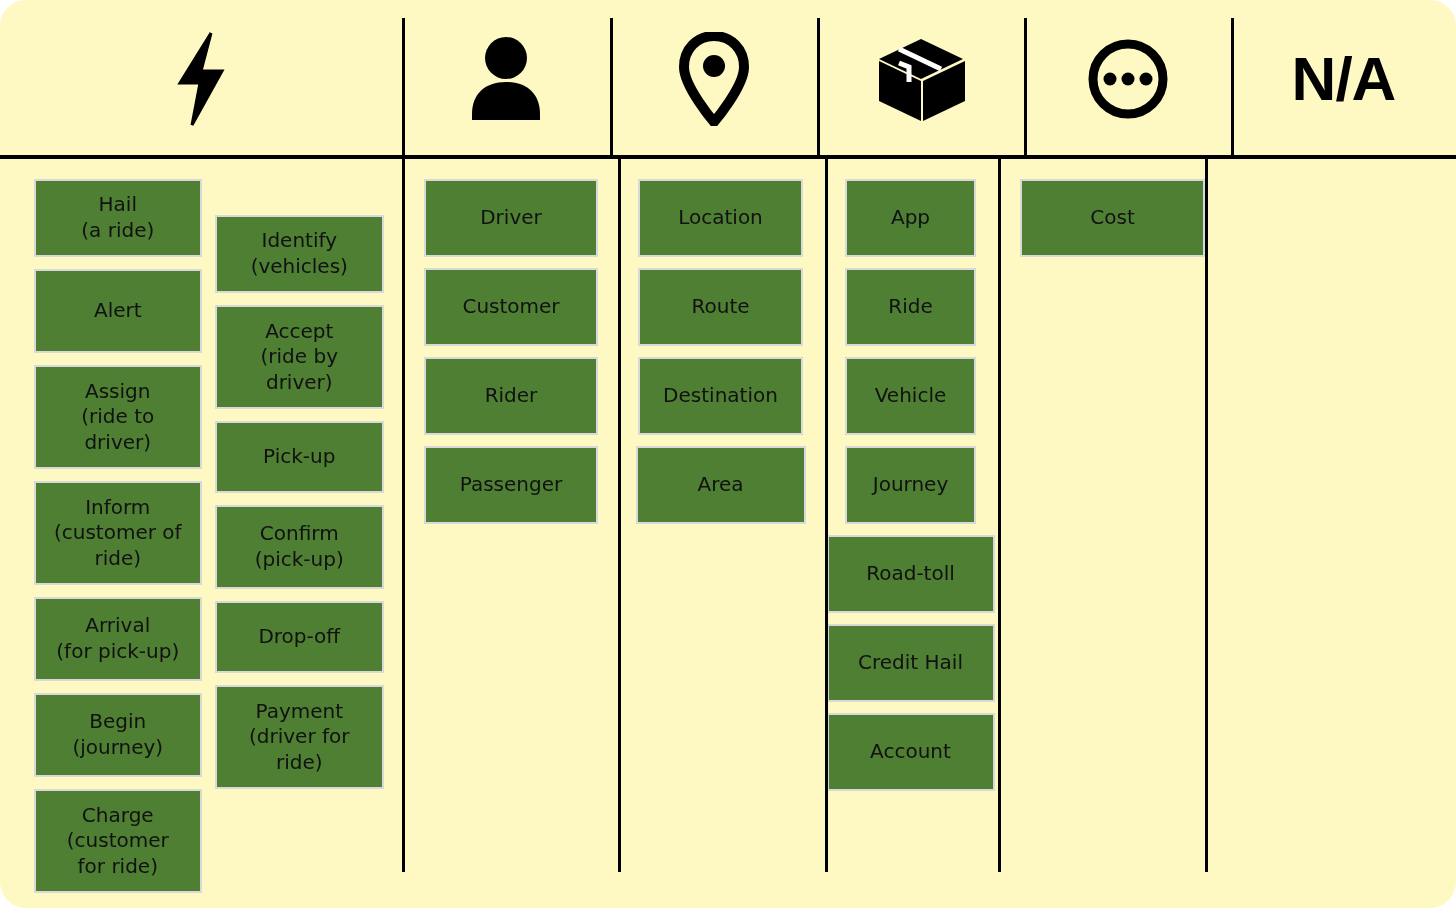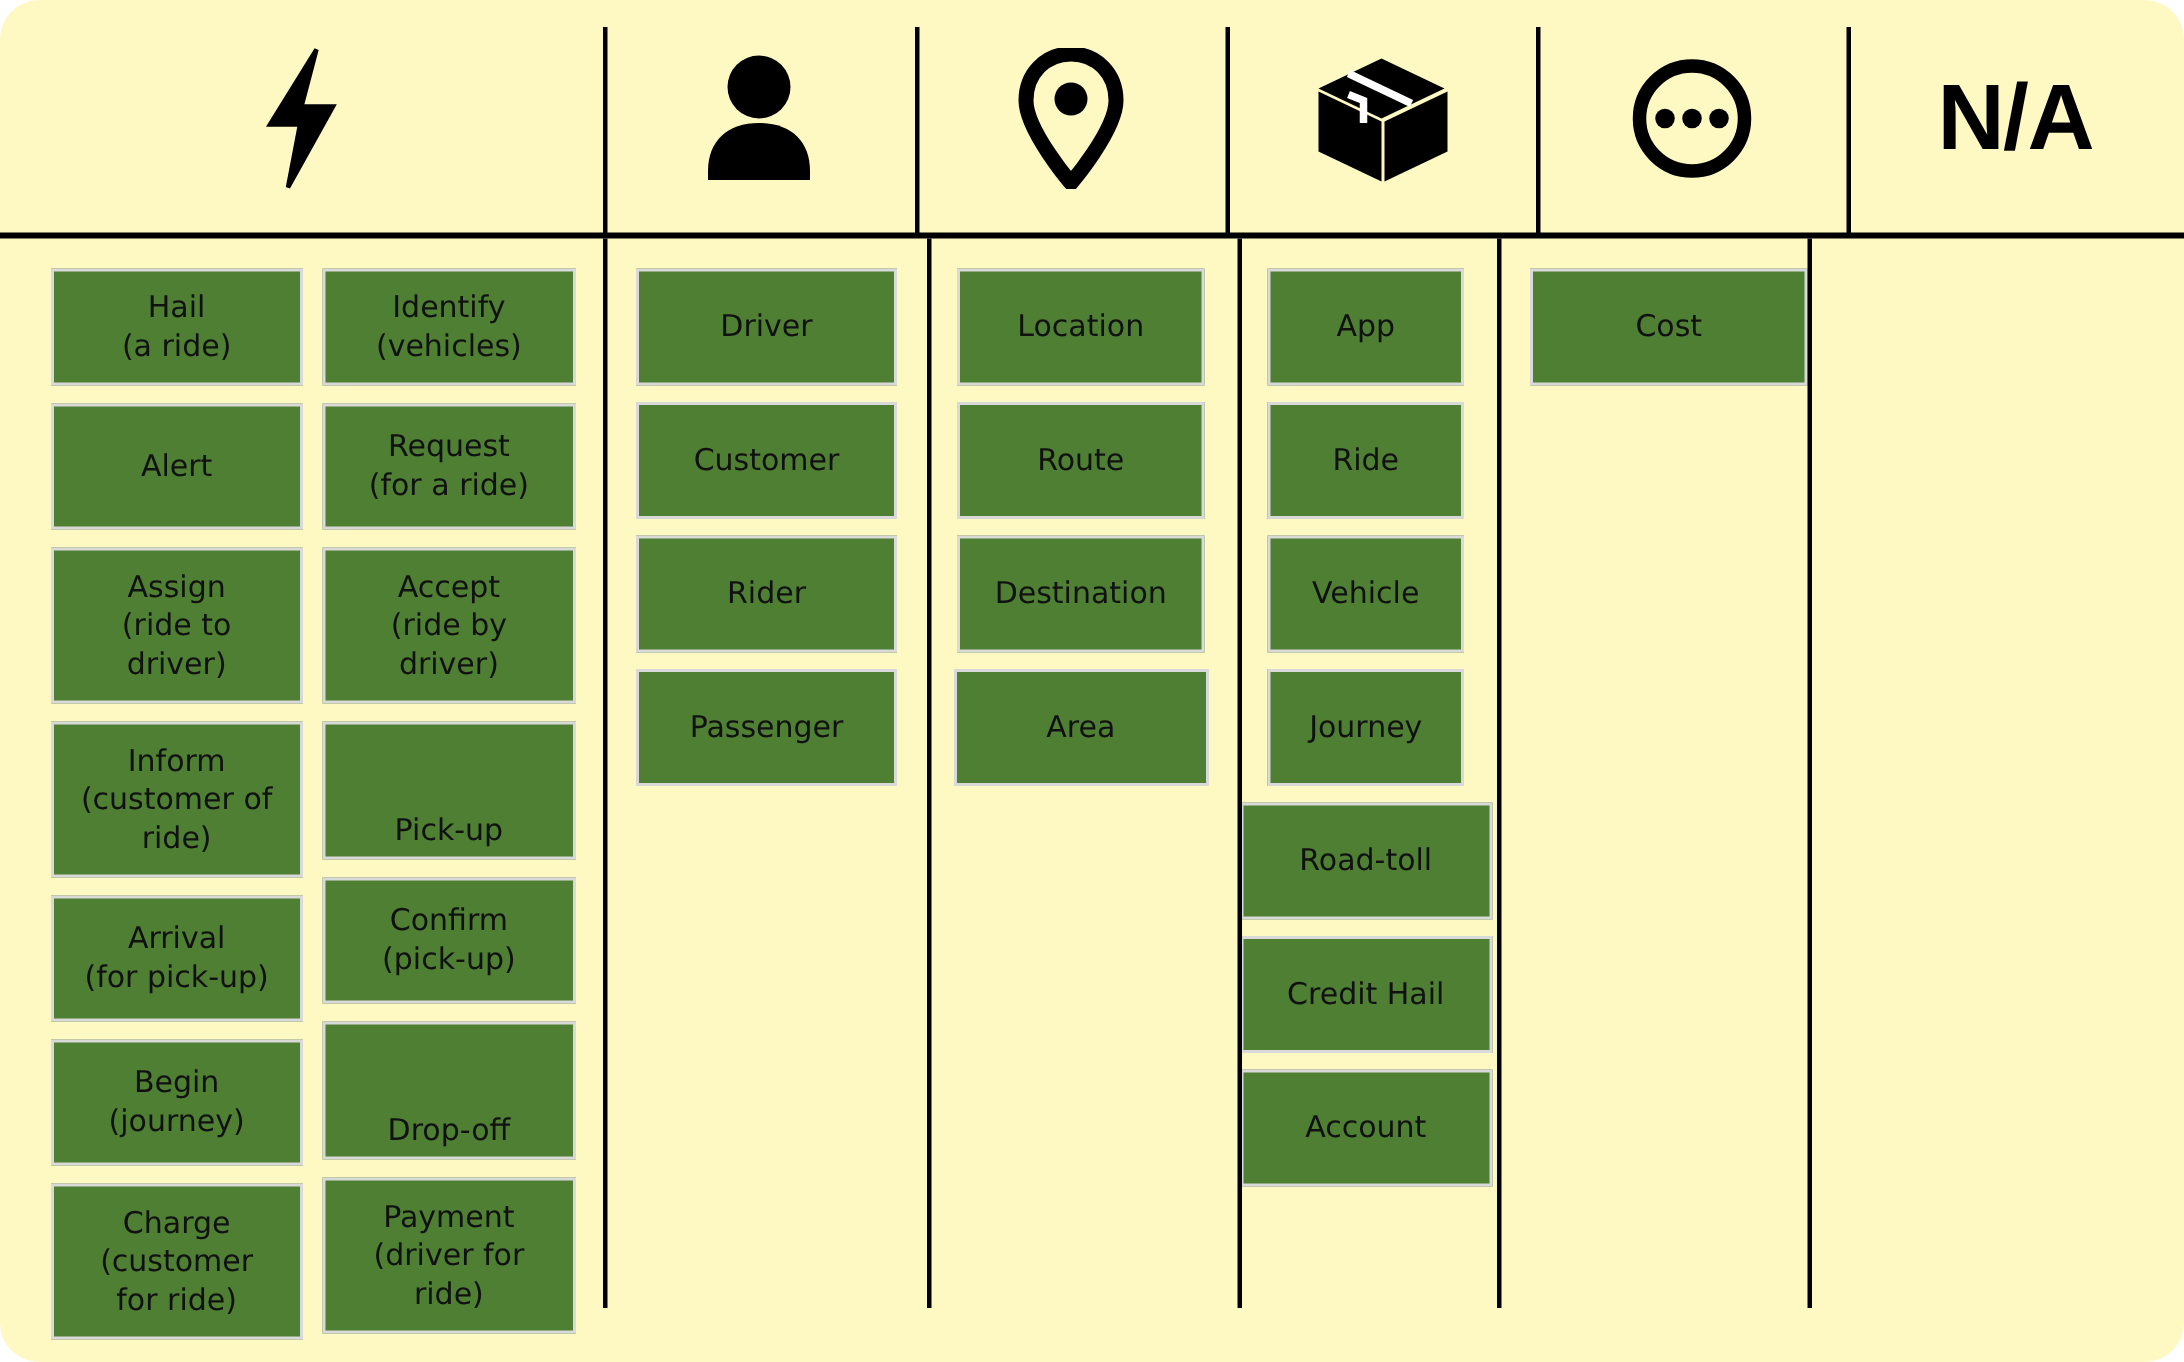--- a/index.html
+++ b/index.html
@@ -99,21 +99,21 @@
     gap: 13px;
     padding-left: 34px;
     padding-right: 18px;
   }
   .stack {
     display: flex;
     flex-direction: column;
     gap: 12px;
   }
   .stack.left  { width: 170px; }
-  .stack.right { width: 172px; }
+  .stack.right { width: 172px; margin-top: 36px; }
 
   .single-stack {
     display: flex;
     flex-direction: column;
     gap: 11px;
   }
 
   
   .card {
     background: #4E7F33;
@@ -130,21 +130,21 @@
     padding: 4px 6px;
     overflow: hidden;
   }
   .card .lbl {
     display: block;
     white-space: pre-line;
   }
   .card.h1 { height: 78px; }
   .card.h2 { height: 84px; }
   .card.h3 { height: 104px; justify-content: center; }
-  .card.h4 { height: 92px; align-items: flex-end; }
+  .card.h4 { height: 72px; }
 
   
   .col2 .single-stack { padding-left: 22px; padding-right: 20px; }
   .col3 .single-stack { padding-left: 20px; padding-right: 22px; }
   .col4 .single-stack { padding-left: 20px; padding-right: 22px; }
   .col5 .single-stack { padding-left: 22px; }
 
   .col3 .card.narrow { width: 170px; align-self: center; }
   .col4 .card.narrow { width: 168px; align-self: center; }
 </style>
@@ -245,24 +245,20 @@
               <span class="lbl">Charge
 (customer
 for ride)</span>
             </div>
         </div>
         <div class="stack right">
           <div class="card h1">
               <span class="lbl">Identify
 (vehicles)</span>
             </div>
-          <div class="card h2">
-              <span class="lbl">Request
-(for a ride)</span>
-            </div>
           <div class="card h3">
               <span class="lbl">Accept
 (ride by
 driver)</span>
             </div>
           <div class="card h4">
               <span class="lbl">Pick-up</span>
             </div>
           <div class="card h2">
               <span class="lbl">Confirm

